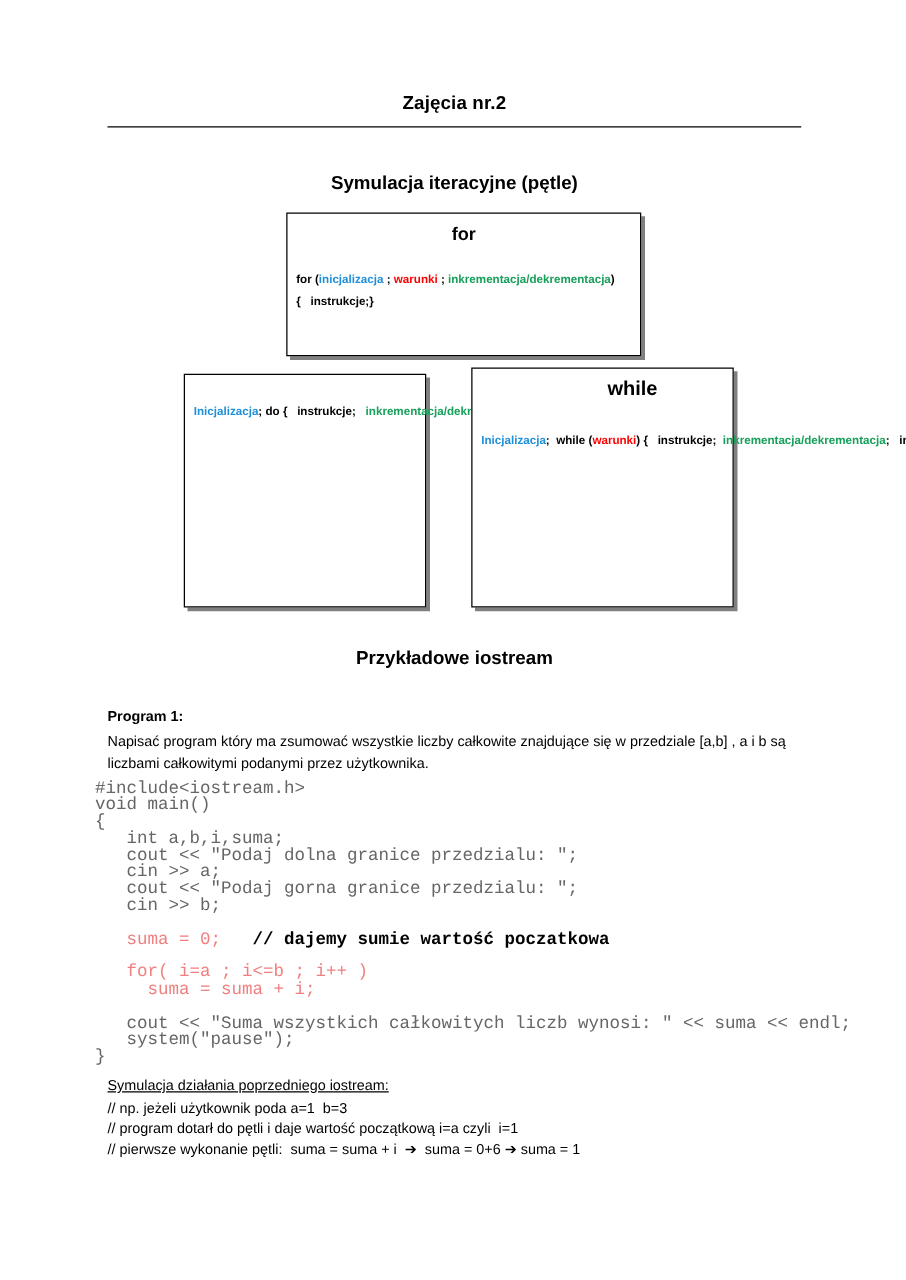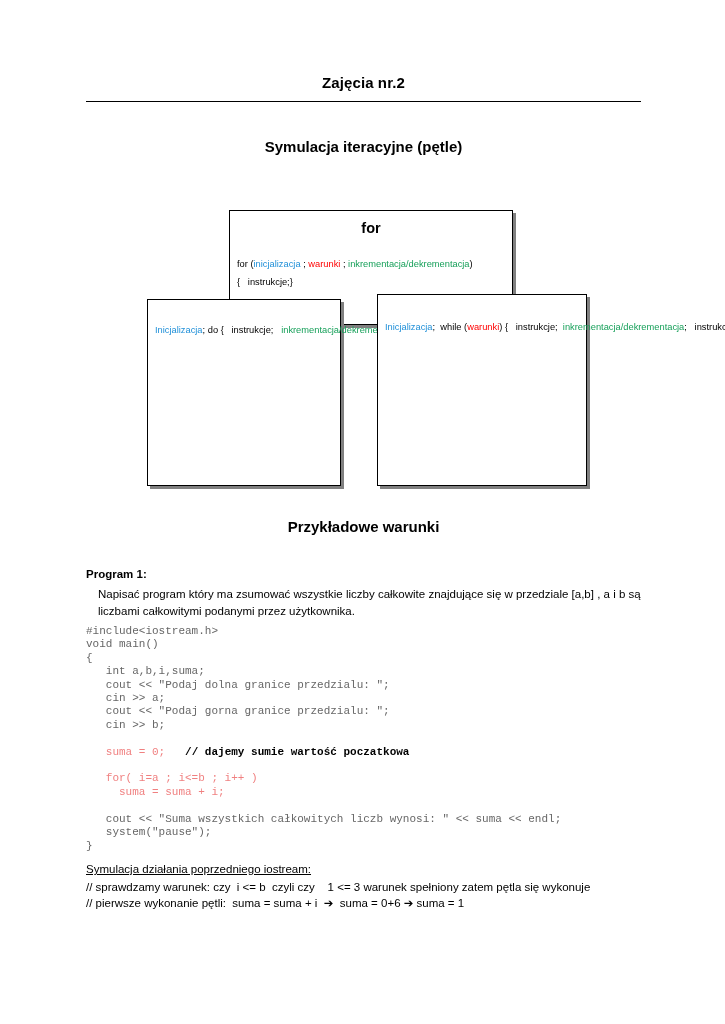--- a/index.html
+++ b/index.html
@@ -65,32 +65,31 @@
     box-sizing: border-box;
   }
   .loop-box .box-title {
     font-size: 14.5px;
     font-weight: bold;
     text-align: center;
     color: #000;
   }
   .loop-box .code-line {
     font-size: 9.3px;
-    font-weight: normal;
+    font-weight: bold;
     line-height: 14.4px;
     white-space: pre;
     color: #000;
   }
 
   #box-for {
     left: 229px;
     top: 170px;
     width: 284px;
     height: 115px;
-    margin-top: 40px;
   }
   #box-for .box-title { margin-top: 9px; }
   #box-for .body { margin-top: 17px; padding-left: 7px; }
 
   #box-dowhile {
     left: 147px;
     top: 299px;
     width: 194px;
     height: 187px;
   }
@@ -109,34 +108,34 @@
   
   .prog-label {
     position: absolute;
     left: 86px;
     top: 568px;
     font-size: 11.5px;
     font-weight: bold;
   }
   .prog-desc {
     position: absolute;
-    left: 98px;
+    left: 86px;
     top: 586px;
     width: 560px;
     font-size: 11.5px;
     line-height: 16.5px;
   }
 
   .code-block {
     position: absolute;
-    left: 86px;
+    left: 76px;
     top: 625px;
     width: 560px;
     font-family: "Liberation Mono", "DejaVu Sans Mono", monospace;
-    font-size: 11px;
+    font-size: 14px;
     line-height: 13.4px;
     color: #666666;
     white-space: pre;
   }
   .code-block .ln { display: block; min-height: 13.4px; }
 
   
   .sim-title {
     position: absolute;
     left: 86px;
@@ -167,29 +166,31 @@
   <div class="loop-box" id="box-for">
     <div class="box-title">for</div>
     <div class="body"><span class="code-line"><span style="color: rgb(0, 0, 0);">for (</span><span style="color: rgb(31, 143, 216);">inicjalizacja</span><span style="color: rgb(0, 0, 0);"> ; </span><span style="color: rgb(255, 0, 0);">warunki</span><span style="color: rgb(0, 0, 0);"> ; </span><span style="color: rgb(23, 160, 90);">inkrementacja/dekrementacja</span><span style="color: rgb(0, 0, 0);">)</span></span><span class="code-line"><span style="color: rgb(0, 0, 0);">{</span></span><span class="code-line"><span style="color: rgb(0, 0, 0);">   instrukcje;</span></span><span class="code-line"><span style="color: rgb(0, 0, 0);">}</span></span></div>
   </div>
 
   <div class="loop-box" id="box-dowhile">
     <div class="body"><span class="code-line"><span style="color: rgb(31, 143, 216);">Inicjalizacja</span><span style="color: rgb(0, 0, 0);">;</span></span><span class="code-line"><span style="color: rgb(0, 0, 0);"> </span></span><span class="code-line"><span style="color: rgb(0, 0, 0);">do</span></span><span class="code-line"><span style="color: rgb(0, 0, 0);"> {</span></span><span class="code-line"><span style="color: rgb(0, 0, 0);">   instrukcje;</span></span><span class="code-line"><span style="color: rgb(0, 0, 0);">   </span><span style="color: rgb(23, 160, 90);">inkrementacja/dekrementacja</span><span style="color: rgb(0, 0, 0);">;</span></span><span class="code-line"><span style="color: rgb(0, 0, 0);">   instrukcje;</span></span><span class="code-line"><span style="color: rgb(0, 0, 0);"> }</span></span><span class="code-line"><span style="color: rgb(0, 0, 0);"> while (</span><span style="color: rgb(255, 0, 0);">warunki</span><span style="color: rgb(0, 0, 0);">);</span></span></div>
   </div>
 
   <div class="loop-box" id="box-while">
+    <div class="box-title">while</div>
     <div class="body"><span class="code-line"><span style="color: rgb(31, 143, 216);">Inicjalizacja</span><span style="color: rgb(0, 0, 0);">;</span></span><span class="code-line"><span style="color: rgb(0, 0, 0);"> </span></span><span class="code-line"><span style="color: rgb(0, 0, 0);"> while (</span><span style="color: rgb(255, 0, 0);">warunki</span><span style="color: rgb(0, 0, 0);">)</span></span><span class="code-line"><span style="color: rgb(0, 0, 0);"> {</span></span><span class="code-line"><span style="color: rgb(0, 0, 0);">   instrukcje;</span></span><span class="code-line"><span style="color: rgb(0, 0, 0);">  </span><span style="color: rgb(23, 160, 90);">inkrementacja/dekrementacja</span><span style="color: rgb(0, 0, 0);">;</span></span><span class="code-line"><span style="color: rgb(0, 0, 0);">   instrukcje;</span></span></div>
   </div>
 
-  <div class="section-heading" id="heading-examples">Przykładowe warunki</div>
+  <div class="section-heading" id="heading-examples">Przykładowe iostream</div>
 
   <div class="prog-label">Program 1:</div>
   <div class="prog-desc">Napisać program który ma zsumować wszystkie liczby całkowite znajdujące się w przedziale [a,b] , a  i b są liczbami całkowitymi podanymi przez użytkownika.</div>
 
   <div class="code-block"><span class="ln" style="display: block;"><span style="color: rgb(102, 102, 102);">#include&lt;iostream.h&gt;</span></span><span class="ln" style="display: block;"><span style="color: rgb(102, 102, 102);">void main()</span></span><span class="ln" style="display: block;"><span style="color: rgb(102, 102, 102);">{</span></span><span class="ln" style="display: block;"><span style="color: rgb(102, 102, 102);">   int a,b,i,suma;</span></span><span class="ln" style="display: block;"><span style="color: rgb(102, 102, 102);">   cout &lt;&lt; "Podaj dolna granice przedzialu: ";</span></span><span class="ln" style="display: block;"><span style="color: rgb(102, 102, 102);">   cin &gt;&gt; a;</span></span><span class="ln" style="display: block;"><span style="color: rgb(102, 102, 102);">   cout &lt;&lt; "Podaj gorna granice przedzialu: ";</span></span><span class="ln" style="display: block;"><span style="color: rgb(102, 102, 102);">   cin &gt;&gt; b;</span></span><span class="ln" style="display: block;">&nbsp;</span><span class="ln" style="display: block;"><span style="color: rgb(240, 128, 128);">   suma = 0;   </span><span style="color: rgb(0, 0, 0); font-weight: bold;">// dajemy sumie wartość poczatkowa</span></span><span class="ln" style="display: block;">&nbsp;</span><span class="ln" style="display: block;"><span style="color: rgb(240, 128, 128);">   for( i=a ; i&lt;=b ; i++ )</span></span><span class="ln" style="display: block;"><span style="color: rgb(240, 128, 128);">     suma = suma + i;</span></span><span class="ln" style="display: block;">&nbsp;</span><span class="ln" style="display: block;"><span style="color: rgb(102, 102, 102);">   cout &lt;&lt; "Suma wszystkich całkowitych liczb wynosi: " &lt;&lt; suma &lt;&lt; endl;</span></span><span class="ln" style="display: block;"><span style="color: rgb(102, 102, 102);">   system("pause");</span></span><span class="ln" style="display: block;"><span style="color: rgb(102, 102, 102);">}</span></span></div>
 
   <div class="sim-title">Symulacja działania  poprzedniego iostream:</div>
   <div class="sim-lines">
-      <span class="sl">// sprawdzamy warunek: czy  i &lt;= b  czyli czy    1 &lt;= 3 warunek spełniony zatem pętla się wykonuje</span>
+      <span class="sl">// np. jeżeli użytkownik poda a=1  b=3</span>
+      <span class="sl">// program dotarł do pętli i daje wartość początkową i=a czyli  i=1</span>
       <span class="sl">// pierwsze wykonanie pętli:  suma = suma + i  ➔  suma = 0+6 ➔ suma = 1</span>
     </div>
 
 </div>
 
 </body></html>

